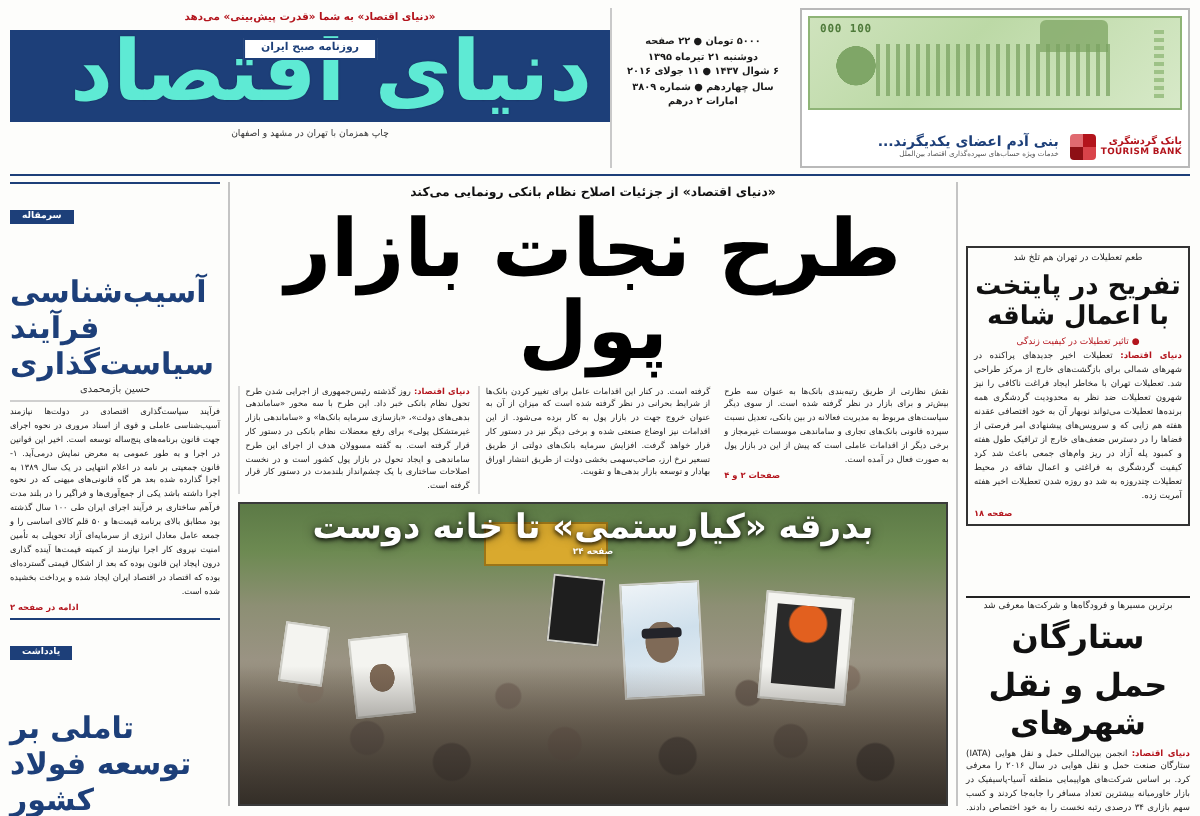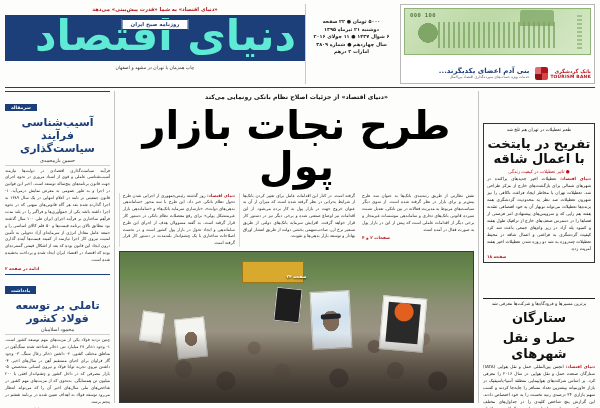--- a/index.html
+++ b/index.html
@@ -203,21 +203,21 @@
 
   
   .story { border-top: .8px solid #222; padding-top: 2px; direction: rtl; margin-top: 32px; }
   .story.boxed { border: .8px solid #333; padding: 3px; }
   .kicker { font-size: 4.5px; color: #222; text-align: center; line-height: 1.5; }
   .story-title {
     font-size: 13px; font-weight: bold; color: #111;
     text-align: center; line-height: 1.18; padding: 2px 0 3px 0;
     direction: rtl;
   }
-  .story-title.sm { font-size: 13px; }
+  .story-title.sm { font-size: 16px; }
   .lede { font-size: 4.3px; color: #1a1a1a; text-align: justify; line-height: 1.62; direction: rtl; }
   .lede .lead-label { color: #b3141c; font-weight: bold; }
   .more { color: #b3141c; font-size: 4.2px; text-align: left; padding-top: 1.5px; font-weight: bold; }
 
   .redbullet { color: #b3141c; }
 
   
   .index-box { border: .8px solid #c9a14a; padding: 2px; direction: rtl; }
   .index-head {
     background: #f2c250; color: #7a4a08;
@@ -340,22 +340,22 @@
 
   
   .sec-tag {
     background: #1d3f79; color: #fff;
     font-size: 4.6px; font-weight: bold;
     display: inline-block; padding: 1.4px 6px;
     direction: rtl;
   }
   .sec-tag-wrap { text-align: left; border-top: .8px solid #1d3f79; padding-top: 2px; }
   .edi-title {
-    font-size: 11px; font-weight: bold; color: #1d3f79;
-    text-align: center; direction: rtl; padding: 3px 0 1px 0; line-height: 1.2;
+    font-size: 15px; font-weight: bold; color: #1d3f79;
+    text-align: left; direction: rtl; padding: 3px 0 1px 0; line-height: 1.2; margin-top: 21px;
   }
   .edi-author {
     font-size: 5px; color: #333; text-align: center; direction: rtl;
     border-bottom: .5px solid #cfcfcf; padding-bottom: 2px; margin-bottom: 2px;
   }
   .edi-body { font-size: 4.15px; line-height: 1.66; color: #1a1a1a; text-align: justify; direction: rtl; }
 
   .world-box { border: .8px solid #c9a14a; padding: 2px; direction: rtl; }
   .world-head {
     background: #f2c250; color: #7a4a08; font-size: 4.4px; font-weight: bold;
@@ -499,20 +499,21 @@
           </div>
           <div class="poster p1">
             <div class="emblem"></div>
           </div>
           <div class="poster p4">
             <div class="face"></div>
           </div>
           <div class="poster p5"></div>
           <div class="crowdfade"></div>
         </div>
+        <div class="overlay-head">بدرقه «کیارستمی» تا خانه دوست</div>
         <div class="overlay-page">صفحه ۲۴</div>
       </div>
     </div>
 
     <div class="divider-v"></div>
 
     <div class="col-right">
 
       <div>
         <div class="sec-tag-wrap">

